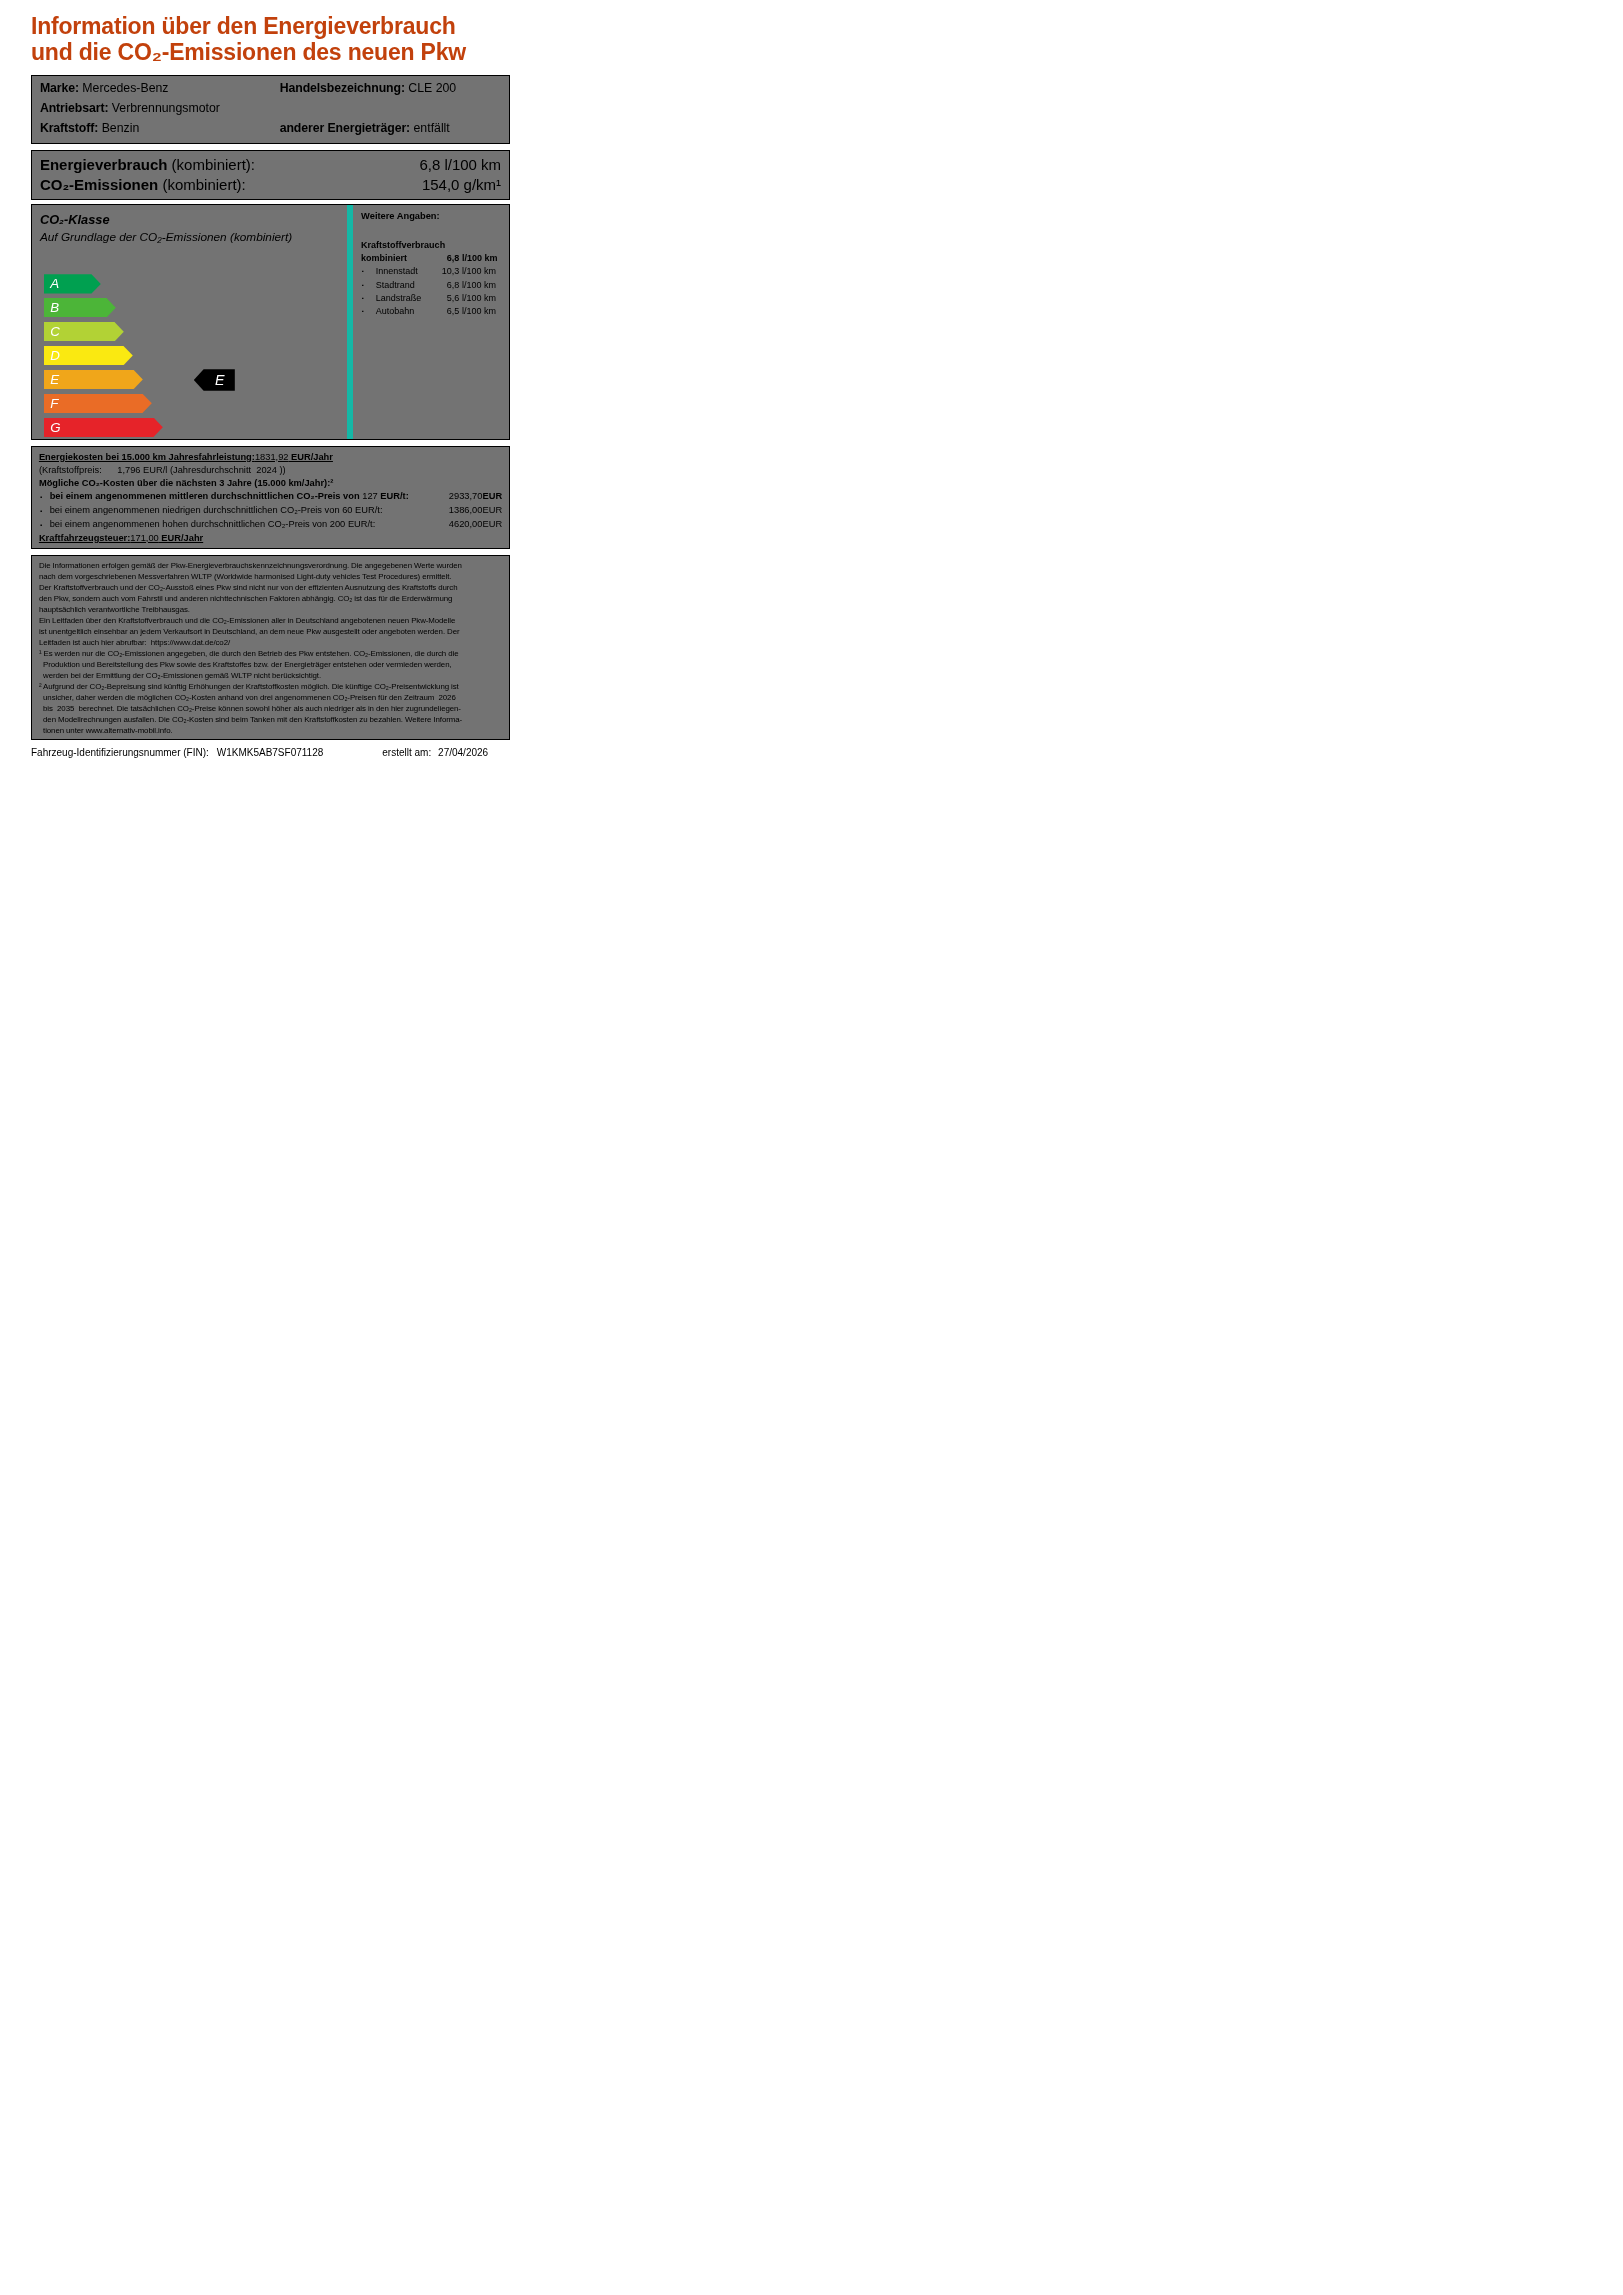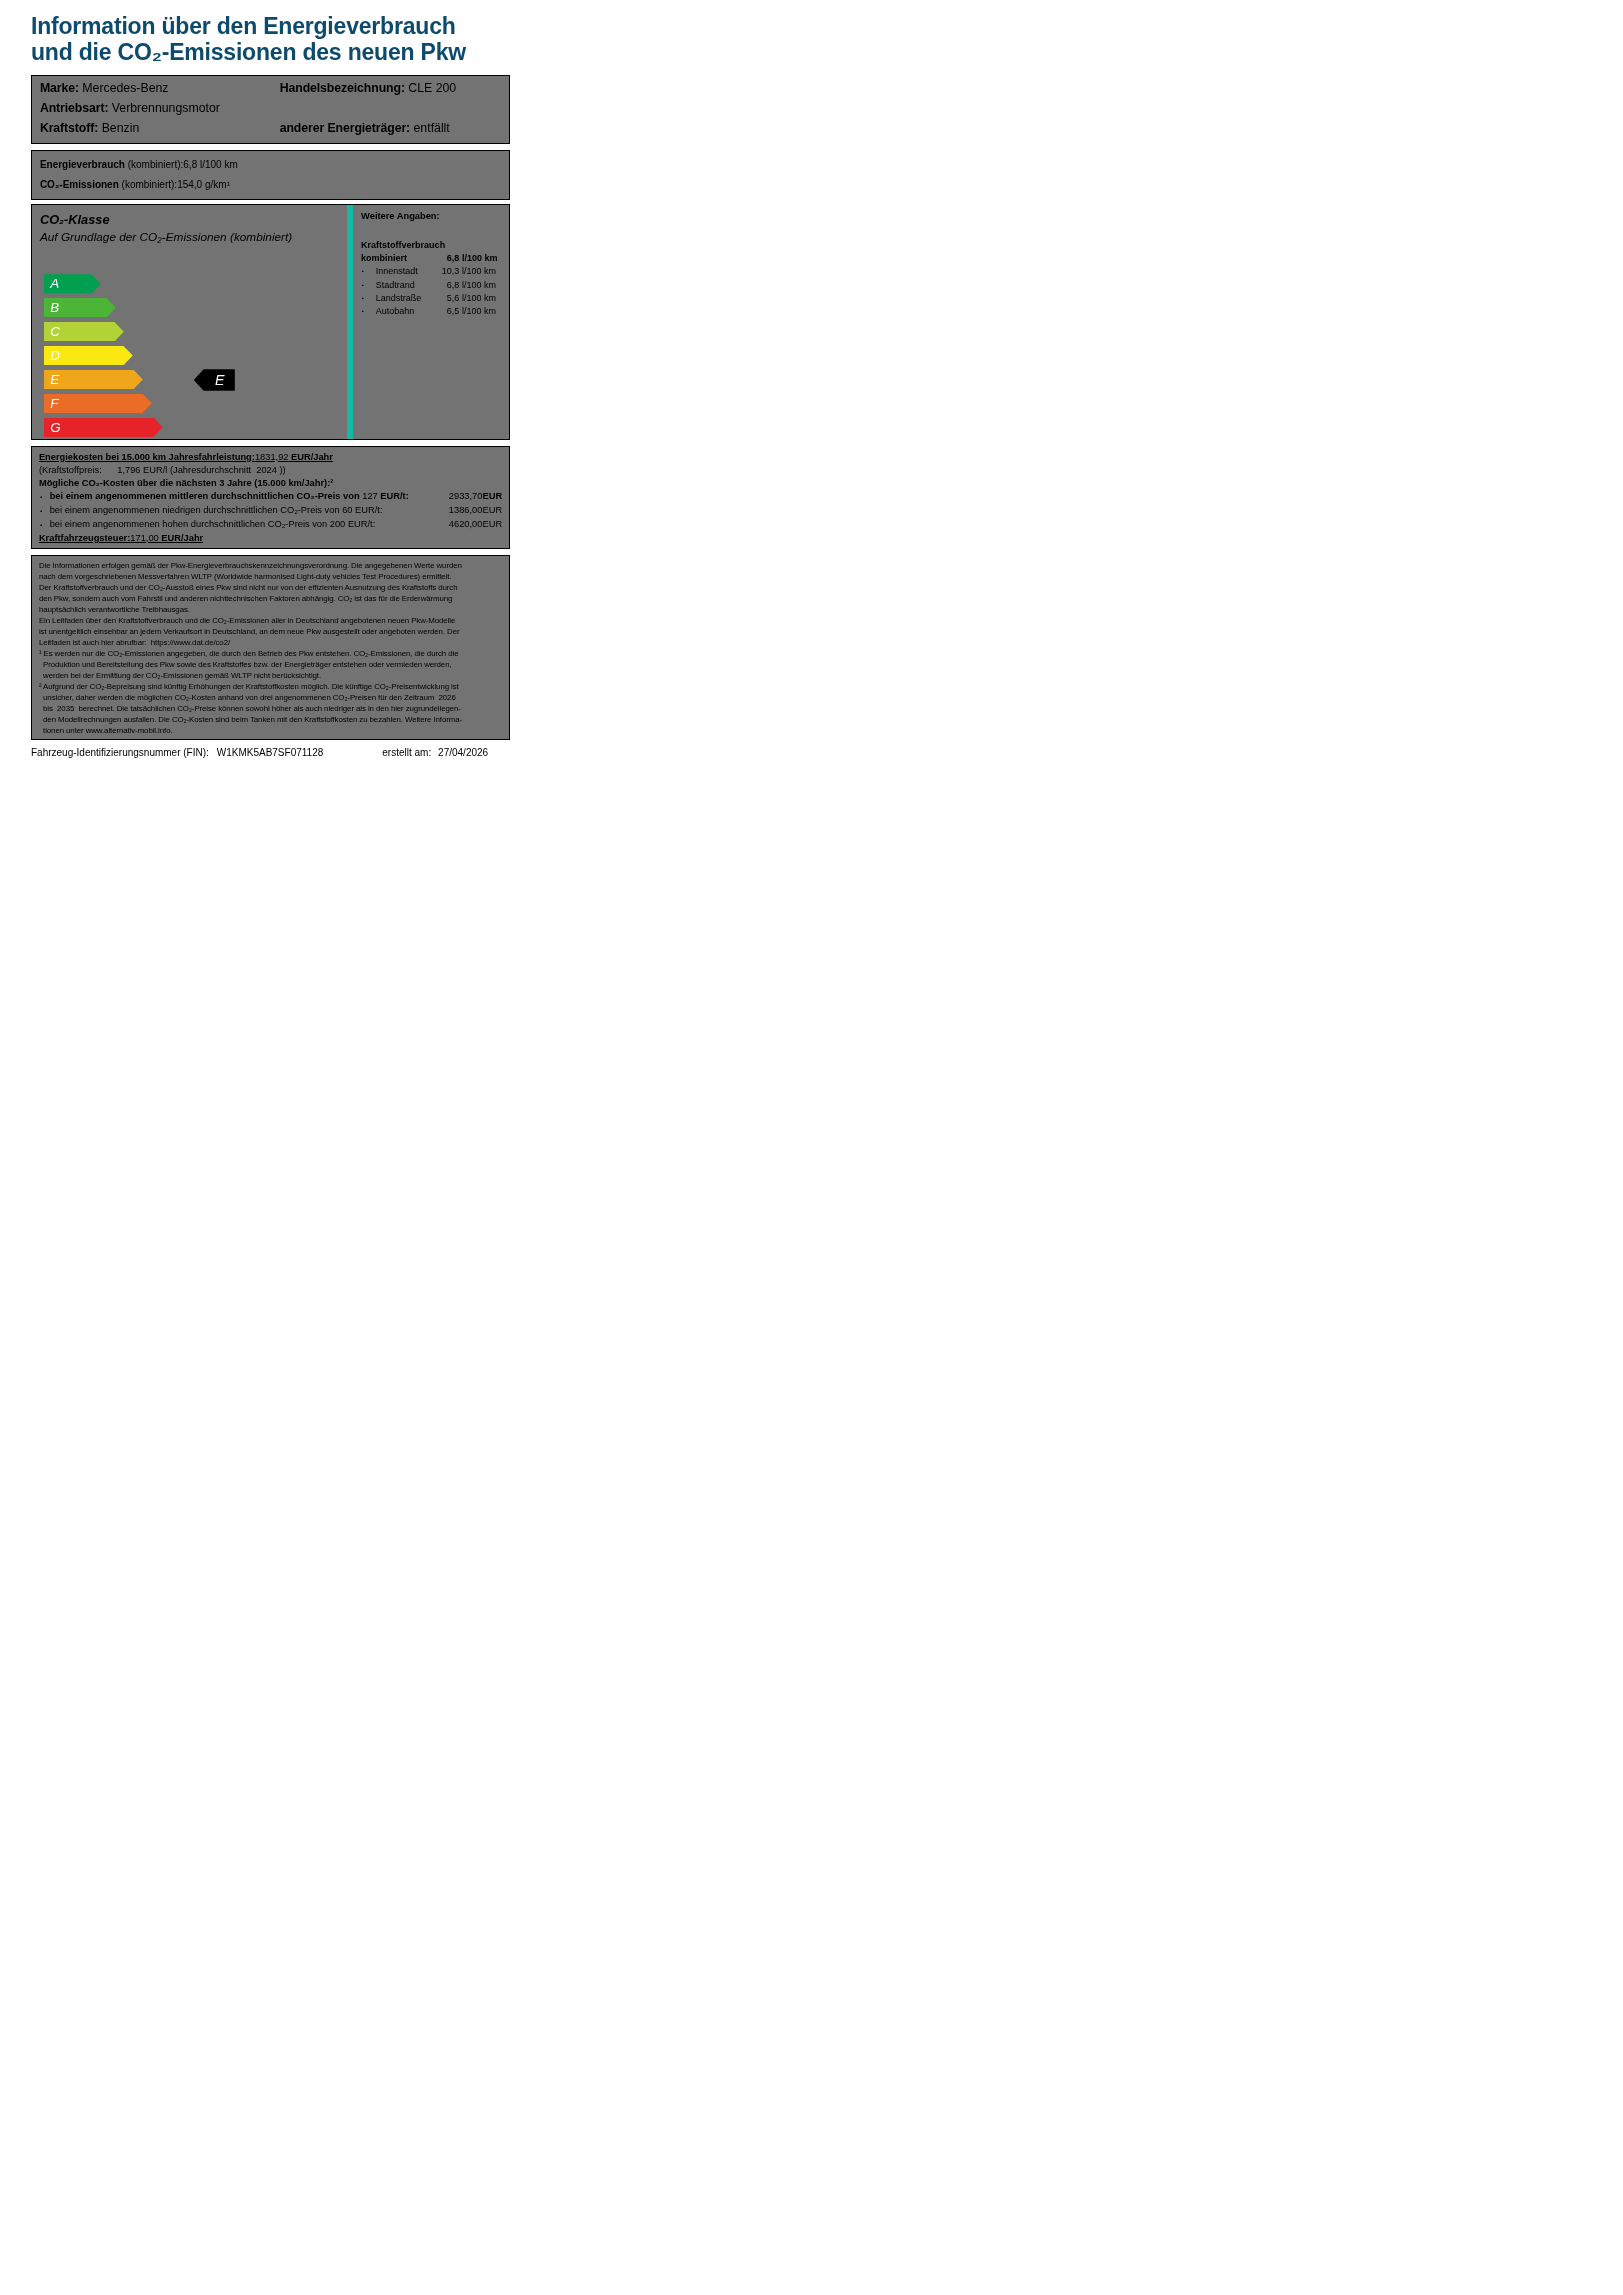--- a/index.html
+++ b/index.html
@@ -6,34 +6,34 @@
   html, body { background: #fff; }
   body {
     width: 541px; height: 765px;
     font-family: "Liberation Sans", "DejaVu Sans", sans-serif;
     color: #000;
   }
   .page { position: relative; width: 541px; height: 765px; padding: 12.8px 31px 0 31px; overflow: hidden; background: #fff; }
 
   h1.title {
     font-size: 23px; font-weight: bold; letter-spacing: -0.2px;
-    line-height: 26px; color: #0c4a6e;
+    line-height: 26px; color: #c2410c;
   }
 
   .box { border: 1px solid #000; border-top-width: 1.5px; border-bottom-width: 1.5px; background: #737373; }
 
   
   .box-vehicle { margin-top: 9.8px; padding: 3.9px 7.9px 4.9px 7.9px; }
   .veh-grid { display: grid; grid-template-columns: 52% 48%; }
   .veh-cell { font-size: 12.3px; line-height: 19.6px; white-space: nowrap; }
   .veh-cell b { letter-spacing: -0.1px; }
 
   
   .box-consumption { margin-top: 5.9px; padding: 4.4px 7.9px; }
-  .cons-row { display: flex; font-size: 10px; line-height: 19.6px; }
+  .cons-row { display: flex; justify-content: space-between; font-size: 15px; line-height: 19.6px; }
 
   
   .box-co2class { margin-top: 3.9px; height: 236px; display: flex; }
   .co2-left { width: 66%; padding: 6.9px 0 0 7.9px; position: relative; font-style: italic; }
   .co2-right { width: 34%; border-left: 6px solid #14b8a6; padding: 6.4px 4.9px 0 8.3px; }
   .co2-heading { font-size: 12.8px; font-weight: bold; line-height: 15.7px; }
   .co2-subheading { font-size: 11.8px; line-height: 14.7px; margin-top: 2px; }
 
   .co2-scale { position: relative; margin-top: 30px; margin-left: 3.9px; height: 163px; }
   .arrow-row { height: 19.4px; margin-bottom: 4.5px; }

